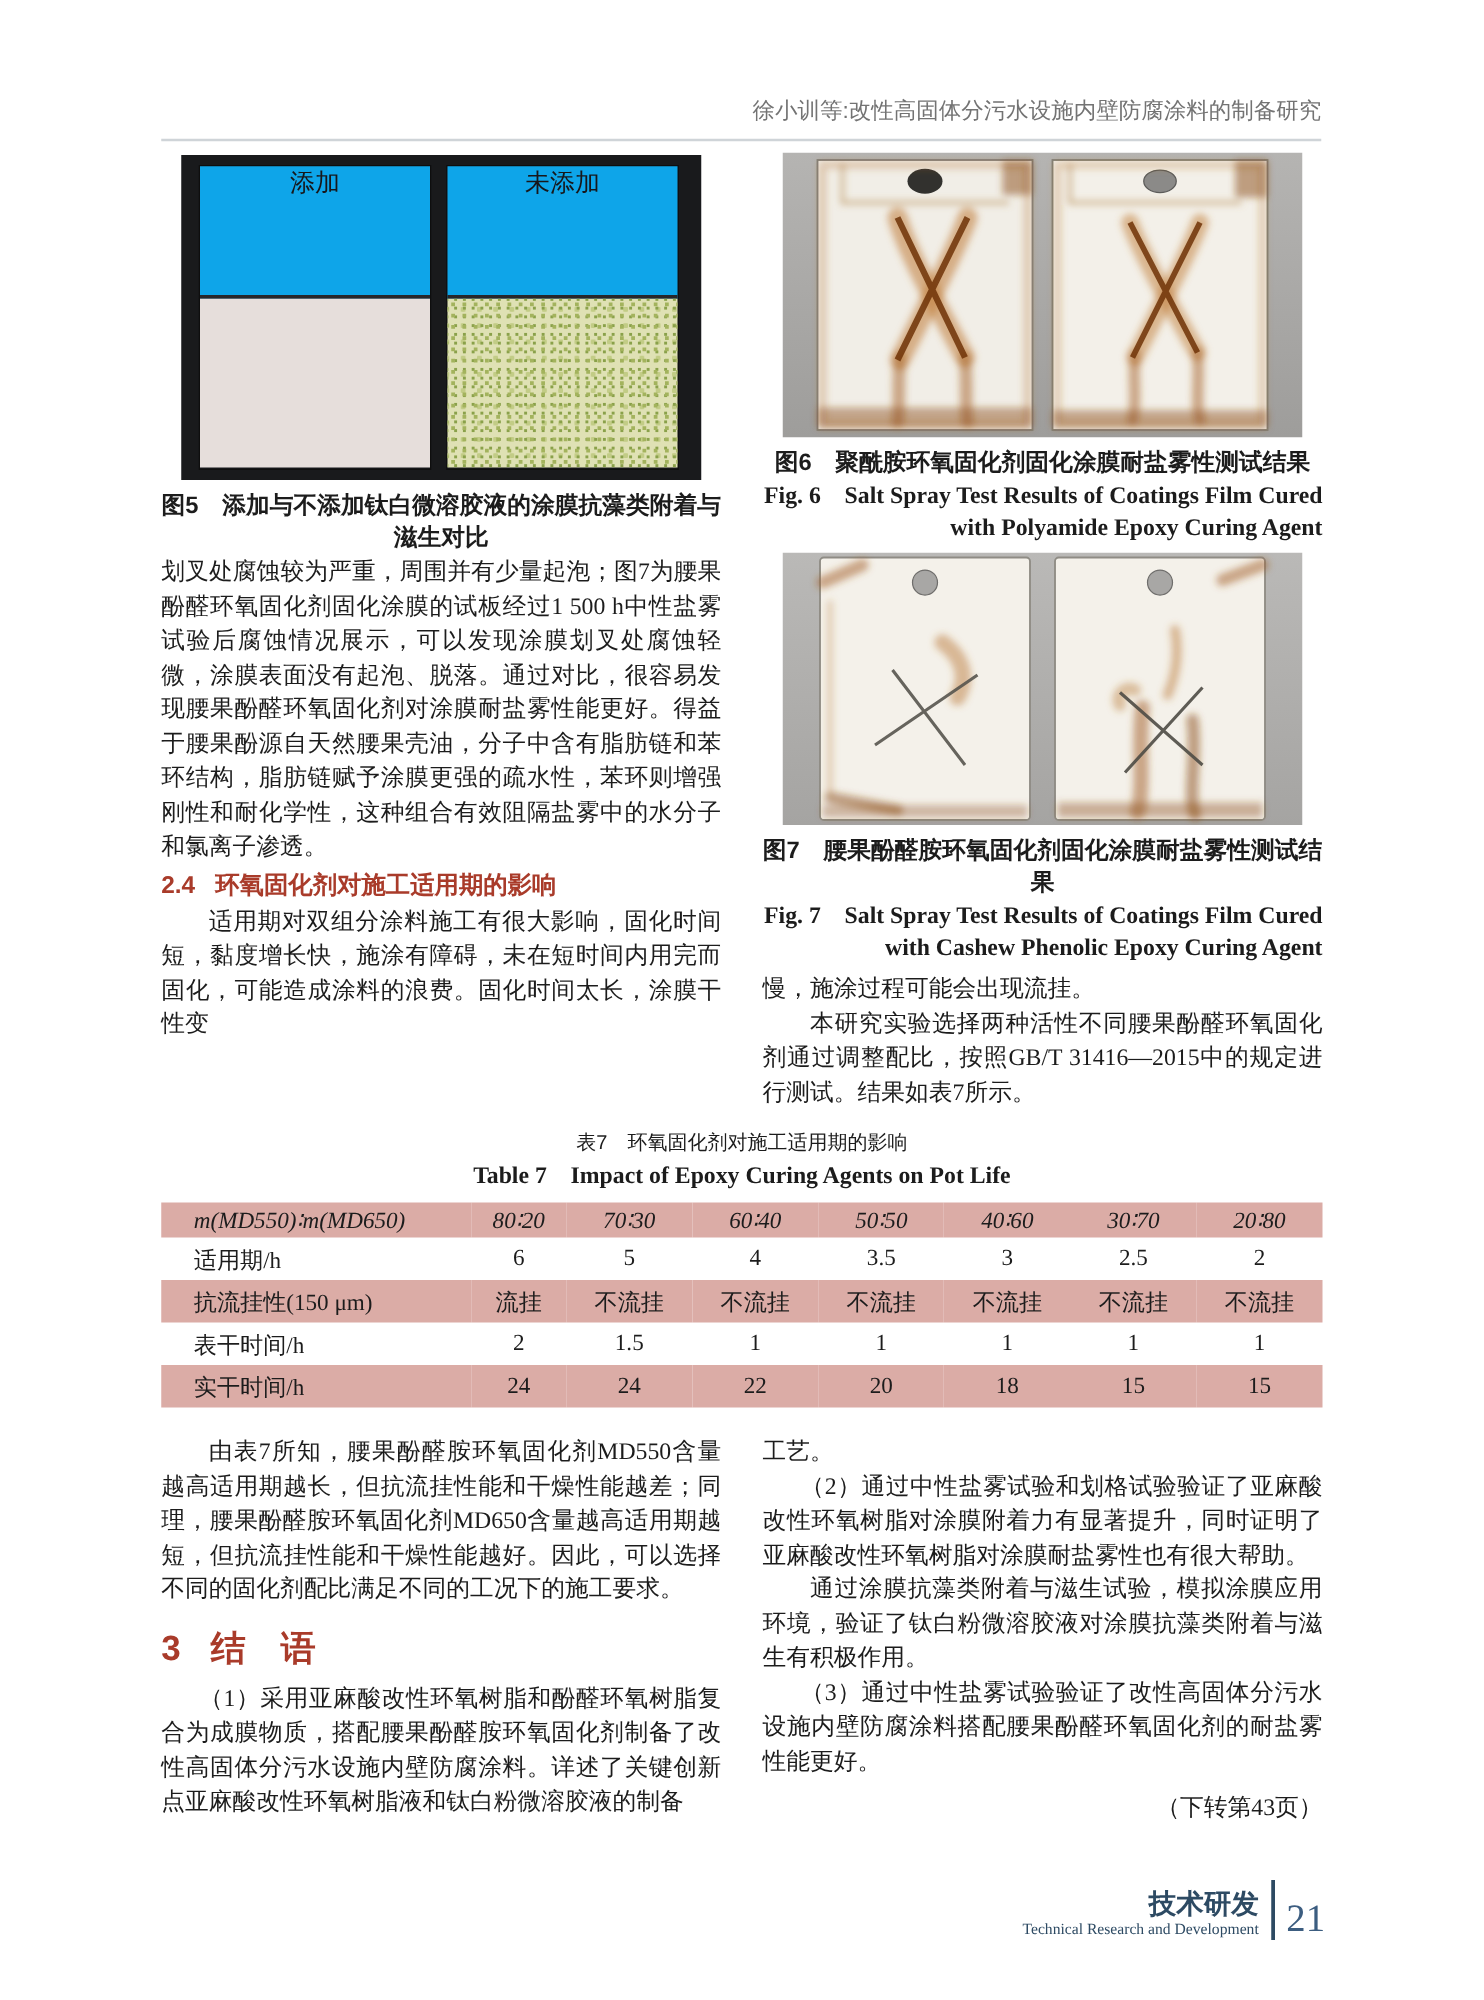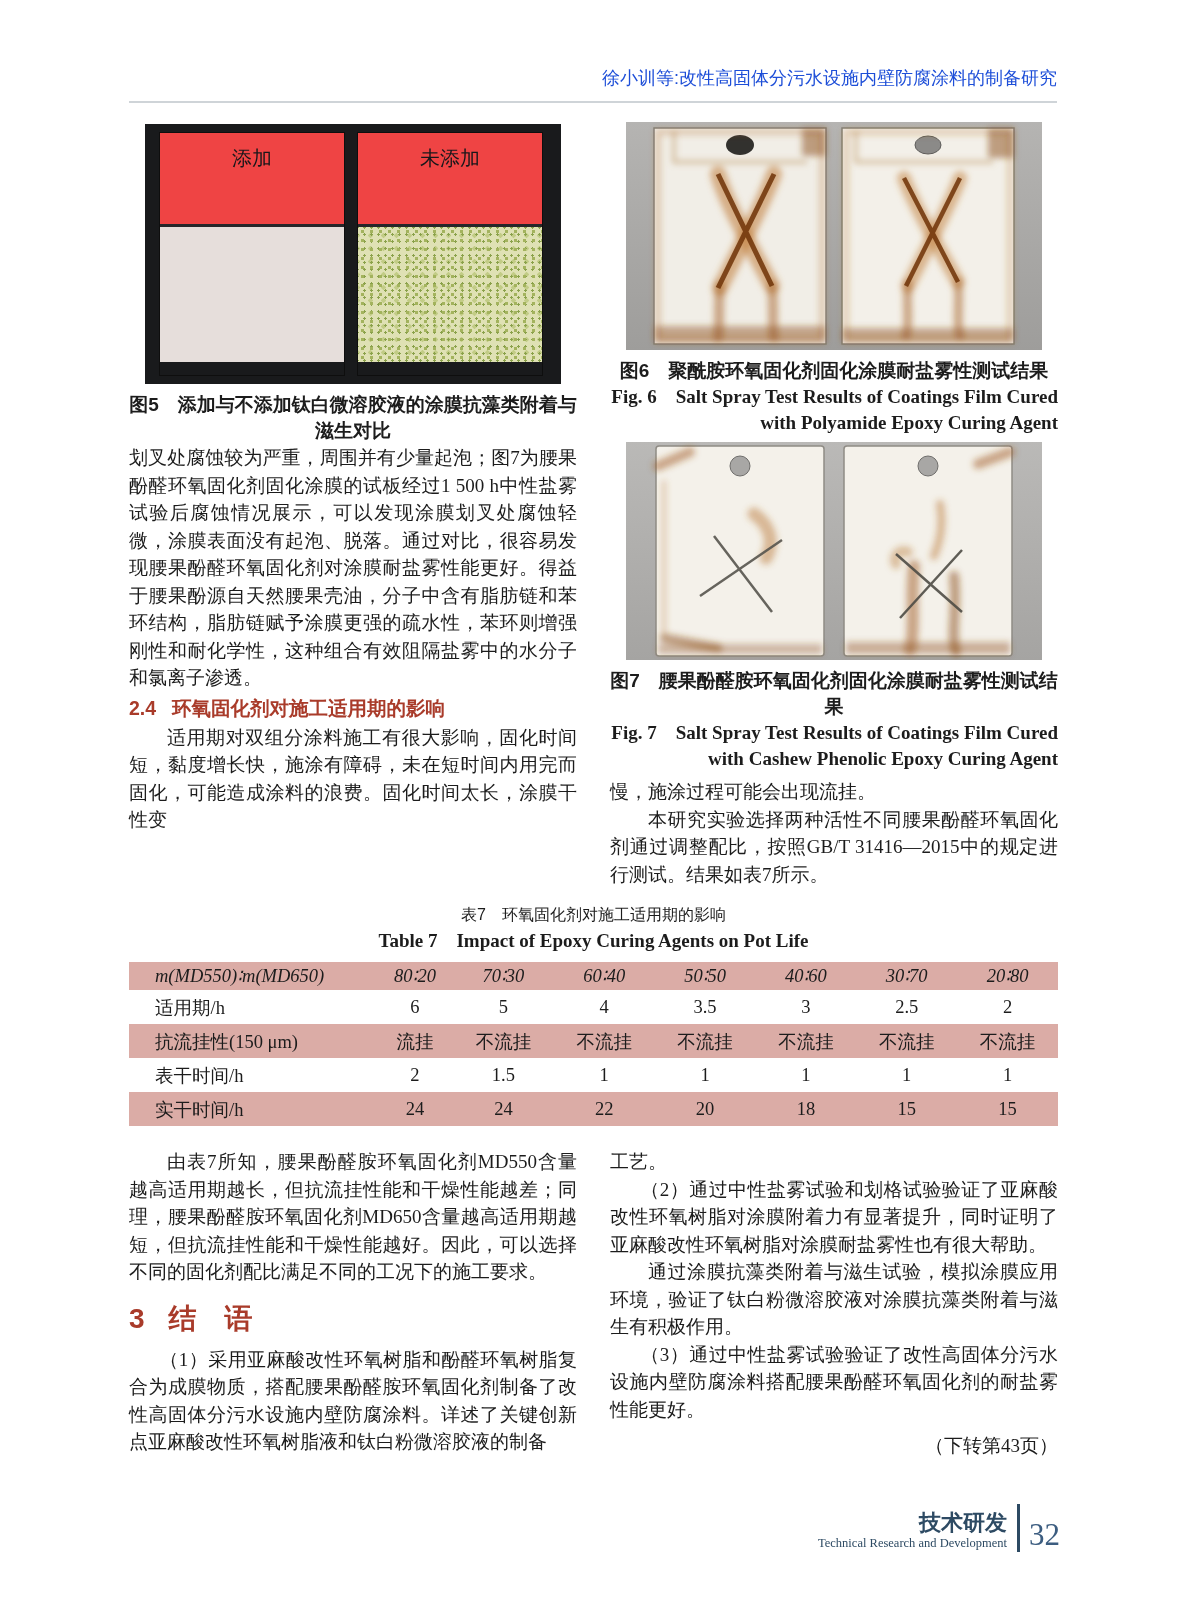--- a/index.html
+++ b/index.html
@@ -2,22 +2,22 @@
 <html><head>
 <meta charset="utf-8">
 <style>
   html,body{margin:0;padding:0;background:#ffffff;}
   .page{
     position:relative;width:1187px;height:1600px;background:#ffffff;
     font-family:"Liberation Serif",serif;color:#1c1c1c;overflow:hidden;
   }
   
   .running-header{
-    position:absolute;top:66px;left:129px;right:130px;
-    text-align:right;font-size:18px;color:#1d4ed8;
+    position:absolute;top:76px;left:129px;right:130px;
+    text-align:right;font-size:18px;color:#737373;
     font-family:"Liberation Sans",sans-serif;
     padding-bottom:11px;border-bottom:2px solid #cfd4d8;
   }
   
   .content{position:absolute;top:122px;left:129px;width:929px;}
   .cols{display:flex;gap:33px;align-items:flex-start;}
   .col{width:448px;}
   
   .para{font-size:19px;line-height:27.5px;text-align:justify;text-indent:2em;margin:0;}
   .para.noindent{text-indent:0;}
@@ -32,23 +32,23 @@
   
   .cap-zh{font-family:"Liberation Sans",sans-serif;font-weight:bold;font-size:19px;
           line-height:26px;text-align:center;margin:2px 0 0 0;}
   .cap-en{font-family:"Liberation Serif",serif;font-weight:bold;font-size:19px;
           line-height:26px;text-align:right;margin:0 0 6px 0;}
   
   .fig5{width:416px;height:260px;margin:2px auto 8px auto;background:#191a1c;position:relative;}
   .f5panel{position:absolute;top:8px;height:244px;width:186px;border:1px solid #0e0e0e;box-sizing:border-box;}
   .f5panel.left{left:14px;}
   .f5panel.right{left:212px;}
-  .f5top{height:94px;background:#ef4444;border-bottom:3px solid #26262a;
+  .f5top{height:106px;background:#0ea5e9;border-bottom:3px solid #26262a;
          display:flex;justify-content:center;align-items:flex-start;
-         font-size:20px;color:#17171a;padding-top:12px;box-sizing:border-box;}
+         font-size:20px;color:#17171a;padding-top:0;box-sizing:border-box;}
   .f5bottom{height:135px;}
   .f5bottom.plain{background:#e6dedb;}
   .f5bottom.algae{
     background-color:#dfe1b4;
     background-image:
       radial-gradient(#a3b35d 1.6px, transparent 1.8px),
       radial-gradient(#8aa14a 1.1px, transparent 1.3px),
       radial-gradient(#c2cc86 2.1px, transparent 2.3px);
     background-size:9px 9px,7px 7px,13px 13px;
     background-position:0 0,3px 4px,6px 2px;
@@ -285,16 +285,16 @@
       </div>
     </div>
   </div>
 
   <div class="footer">
     <div class="footer-text">
       <div class="footer-zh">技术研发</div>
       <div class="footer-en">Technical Research and Development</div>
     </div>
     <div class="footer-bar"></div>
-    <div class="footer-page">32</div>
+    <div class="footer-page">21</div>
   </div>
 
 </div>
 
 </body></html>

